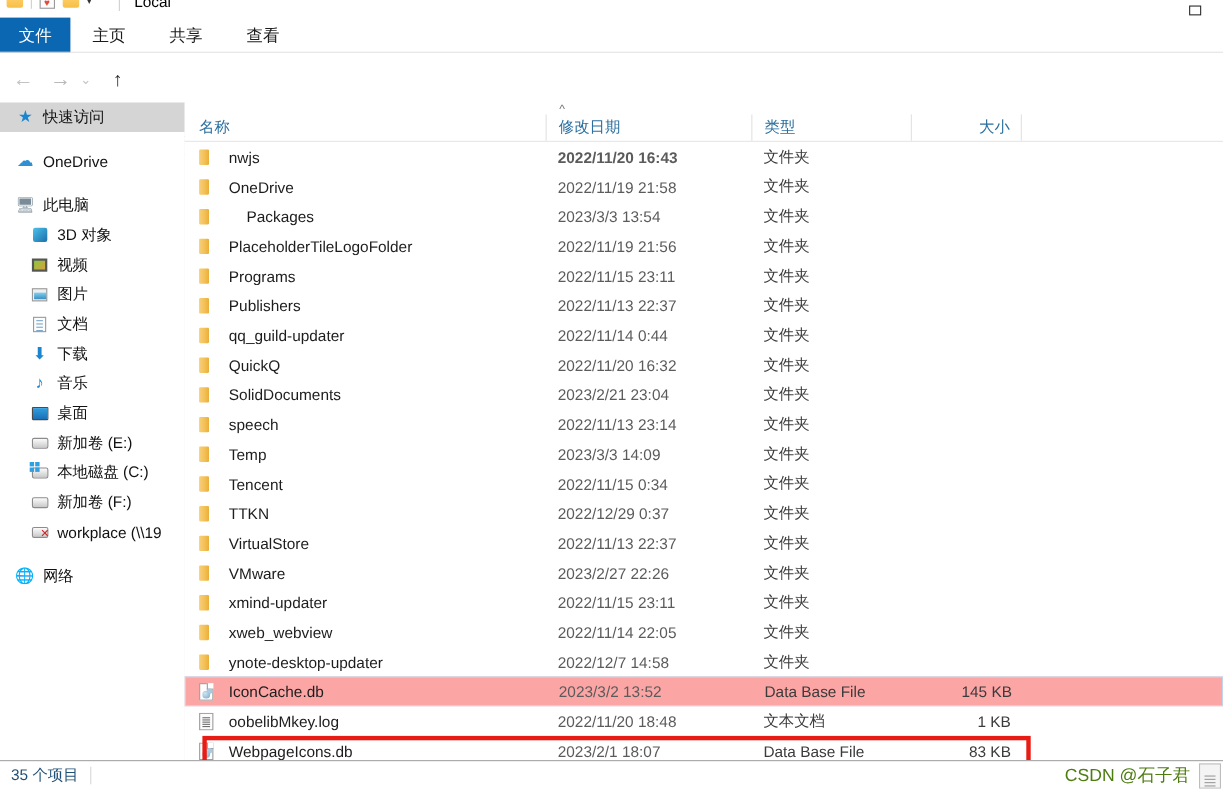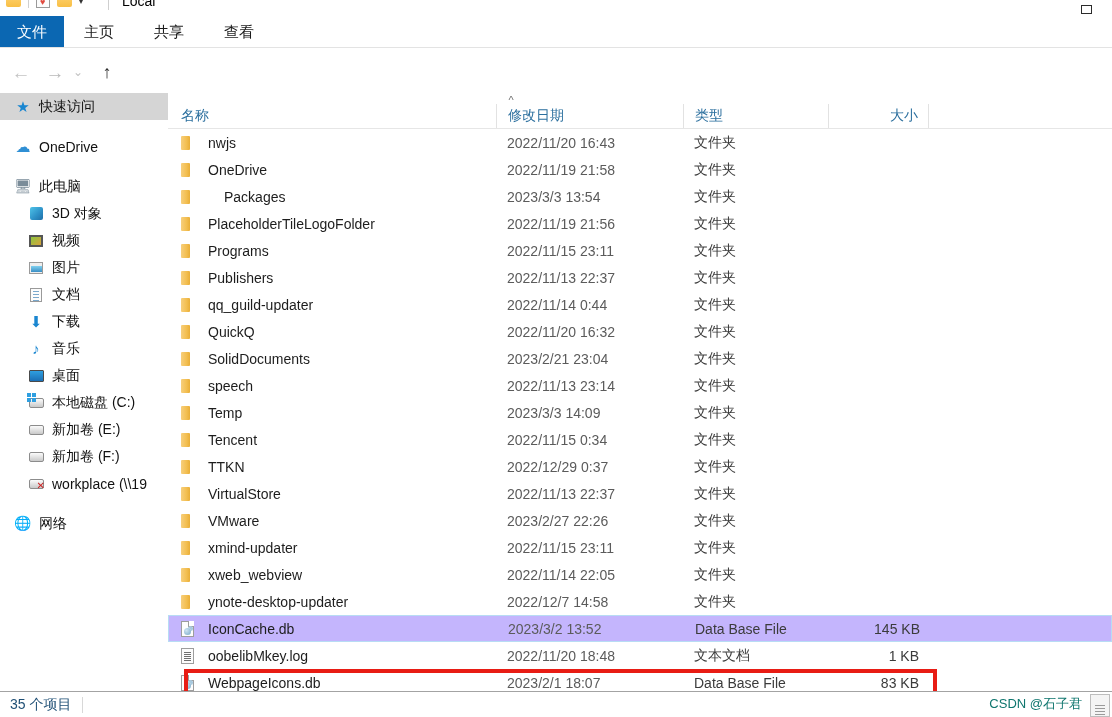--- a/index.html
+++ b/index.html
@@ -231,21 +231,21 @@
   .head-rule {
     position: absolute; left: 0; top: 35px; width: 944px; height: 1px; background: #e6e6e6;
   }
 
   .rows { position: absolute; left: 0; top: 36px; width: 944px; }
   .row {
     height: 27px; display: flex; align-items: center; cursor: default; position: relative;
   }
   .row.selected {
     border: 1px solid #b8dcf4;
-    background: #c4b5fd;
+    background: #fca5a5;
   }
   .cell { font-size: 14px; color: #1d1d1d; white-space: nowrap; overflow: hidden; }
   .c-name { display: flex; align-items: center; padding-left: 13px; }
   .c-date { color: #5b5b5b; padding-left: 11px; }
   .c-type { color: #3b3b3b; padding-left: 11px; }
   .c-size { color: #3b3b3b; text-align: right; padding-right: 9px; }
   .row.selected .c-name { padding-left: 12px; }
 
   .f-ico { width: 18px; margin-right: 9px; flex: none; display: flex; align-items: center; }
   .folder-ico {
@@ -285,21 +285,21 @@
   
   .statusbar {
     position: absolute; left: 0; top: 691px; width: 1112px; height: 26px;
     background: #ffffff; border-top: 1px solid #a3a3a3;
     display: flex; align-items: center;
   }
   .status-text { font-size: 14px; color: #1f4f75; padding-left: 10px; }
   .status-sep { width: 1px; height: 16px; background: #d8d8d8; margin-left: 11px; }
   .watermark {
     position: absolute; right: 30px; top: 695px;
-    font-size: 13px; color: #0f766e;
+    font-size: 16px; color: #4d7c0f;
   }
   .wm-badge {
     position: absolute; right: 2px; top: 694px; width: 20px; height: 23px;
     border: 1px solid #bdbdbd; background: #f4f4f4;
     display: flex; align-items: center; justify-content: center;
   }
   .wm-badge i {
     display: block; width: 10px; height: 1px; background: #9a9a9a;
     box-shadow: 0 3px 0 #9a9a9a, 0 6px 0 #9a9a9a, 0 9px 0 #9a9a9a;
   }
@@ -416,29 +416,29 @@
       <span>音乐</span>
     </div>
     <div class="side-item lvl1">
       <span class="side-ico">
           <i class="ico-desktop"></i>
         </span>
       <span>桌面</span>
     </div>
     <div class="side-item lvl1">
       <span class="side-ico">
+          <i class="ico-drive"></i>
+        </span>
+      <span>新加卷 (E:)</span>
+    </div>
+    <div class="side-item lvl1">
+      <span class="side-ico">
           <i class="ico-drive ico-drive-c"></i>
         </span>
       <span>本地磁盘 (C:)</span>
-    </div>
-    <div class="side-item lvl1">
-      <span class="side-ico">
-          <i class="ico-drive"></i>
-        </span>
-      <span>新加卷 (E:)</span>
     </div>
     <div class="side-item lvl1">
       <span class="side-ico">
           <i class="ico-drive"></i>
         </span>
       <span>新加卷 (F:)</span>
     </div>
     <div class="side-item lvl1">
       <span class="side-ico">
           <i class="ico-drive ico-drive-x"></i>
@@ -468,21 +468,21 @@
 
     <div class="rows">
 
     <div class="row">
           <div class="cell c-name" style="width: 328px;">
             <span class="f-ico">
               <i class="folder-ico"></i>
             </span>
             <span>nwjs</span>
           </div>
-          <div class="cell c-date" style="width: 187px;">2022/11/20 16:43</div>
+          <div class="cell c-date" style="width: 187px; font-weight: bold;">2022/11/20 16:43</div>
           <div class="cell c-type" style="width: 145px;">文件夹</div>
           <div class="cell c-size" style="width: 100px;"></div>
         </div>
         <div class="row">
           <div class="cell c-name" style="width: 328px;">
             <span class="f-ico">
               <i class="folder-ico"></i>
             </span>
             <span>OneDrive</span>
           </div>

